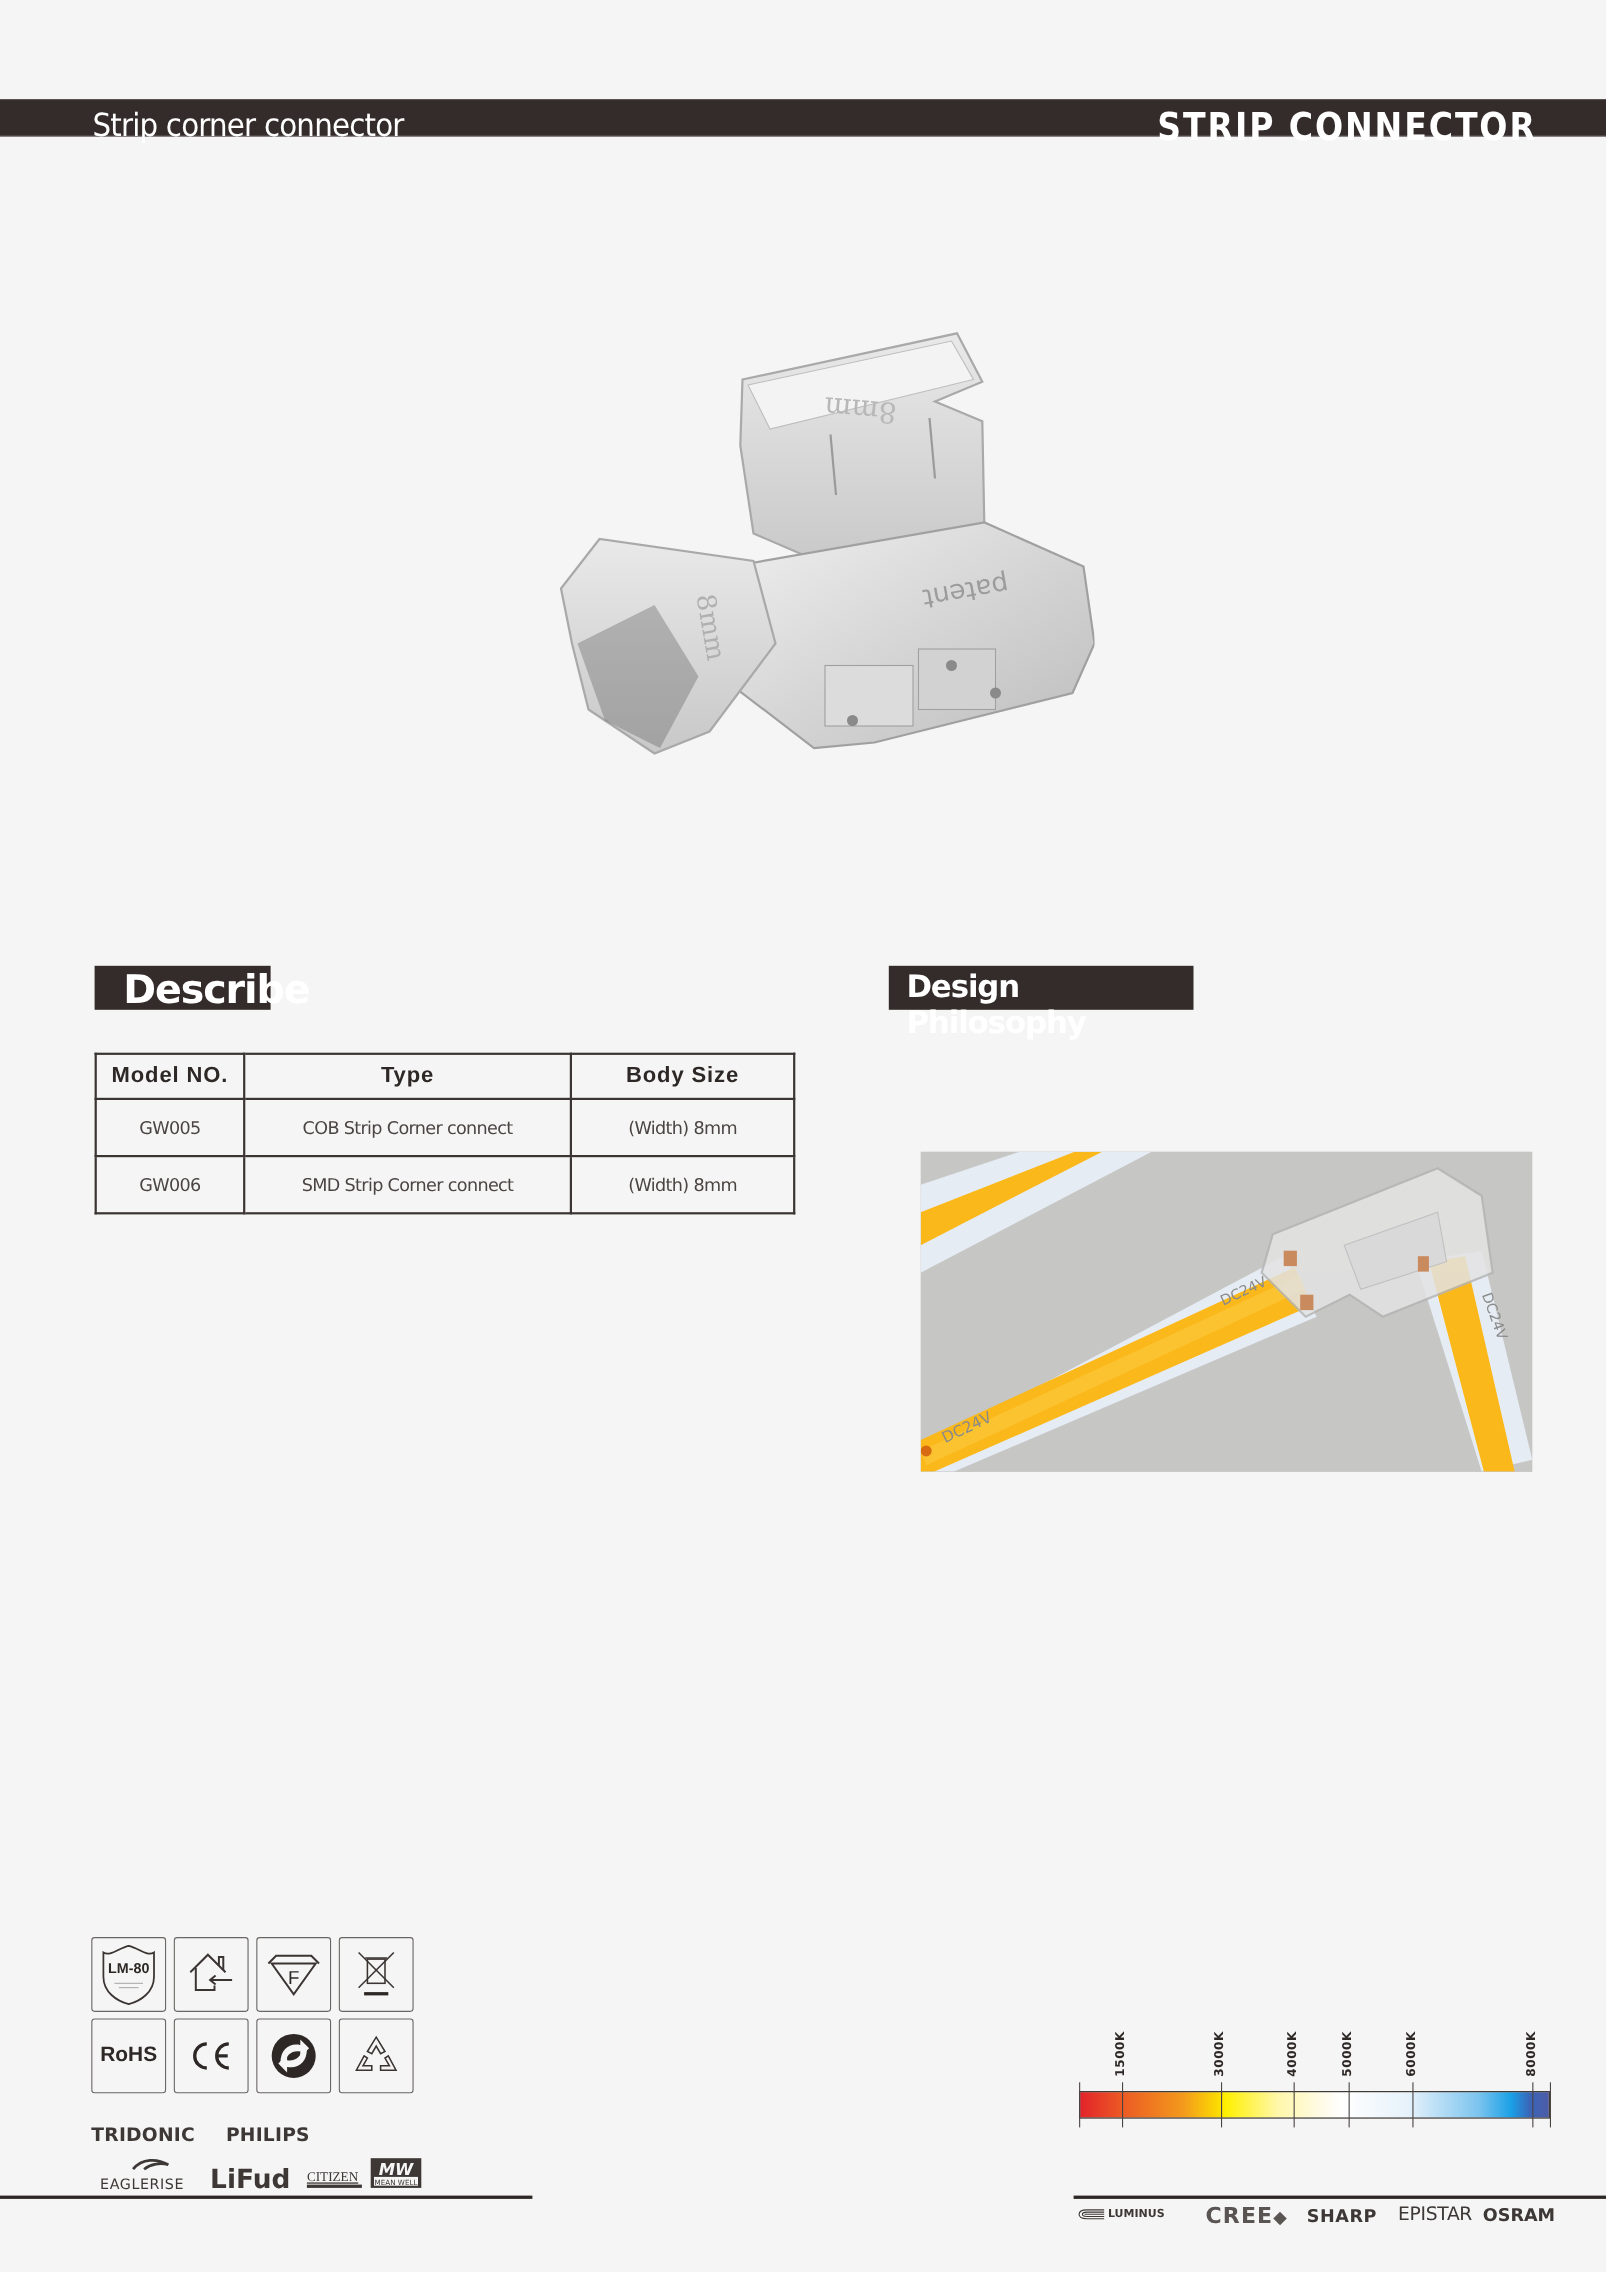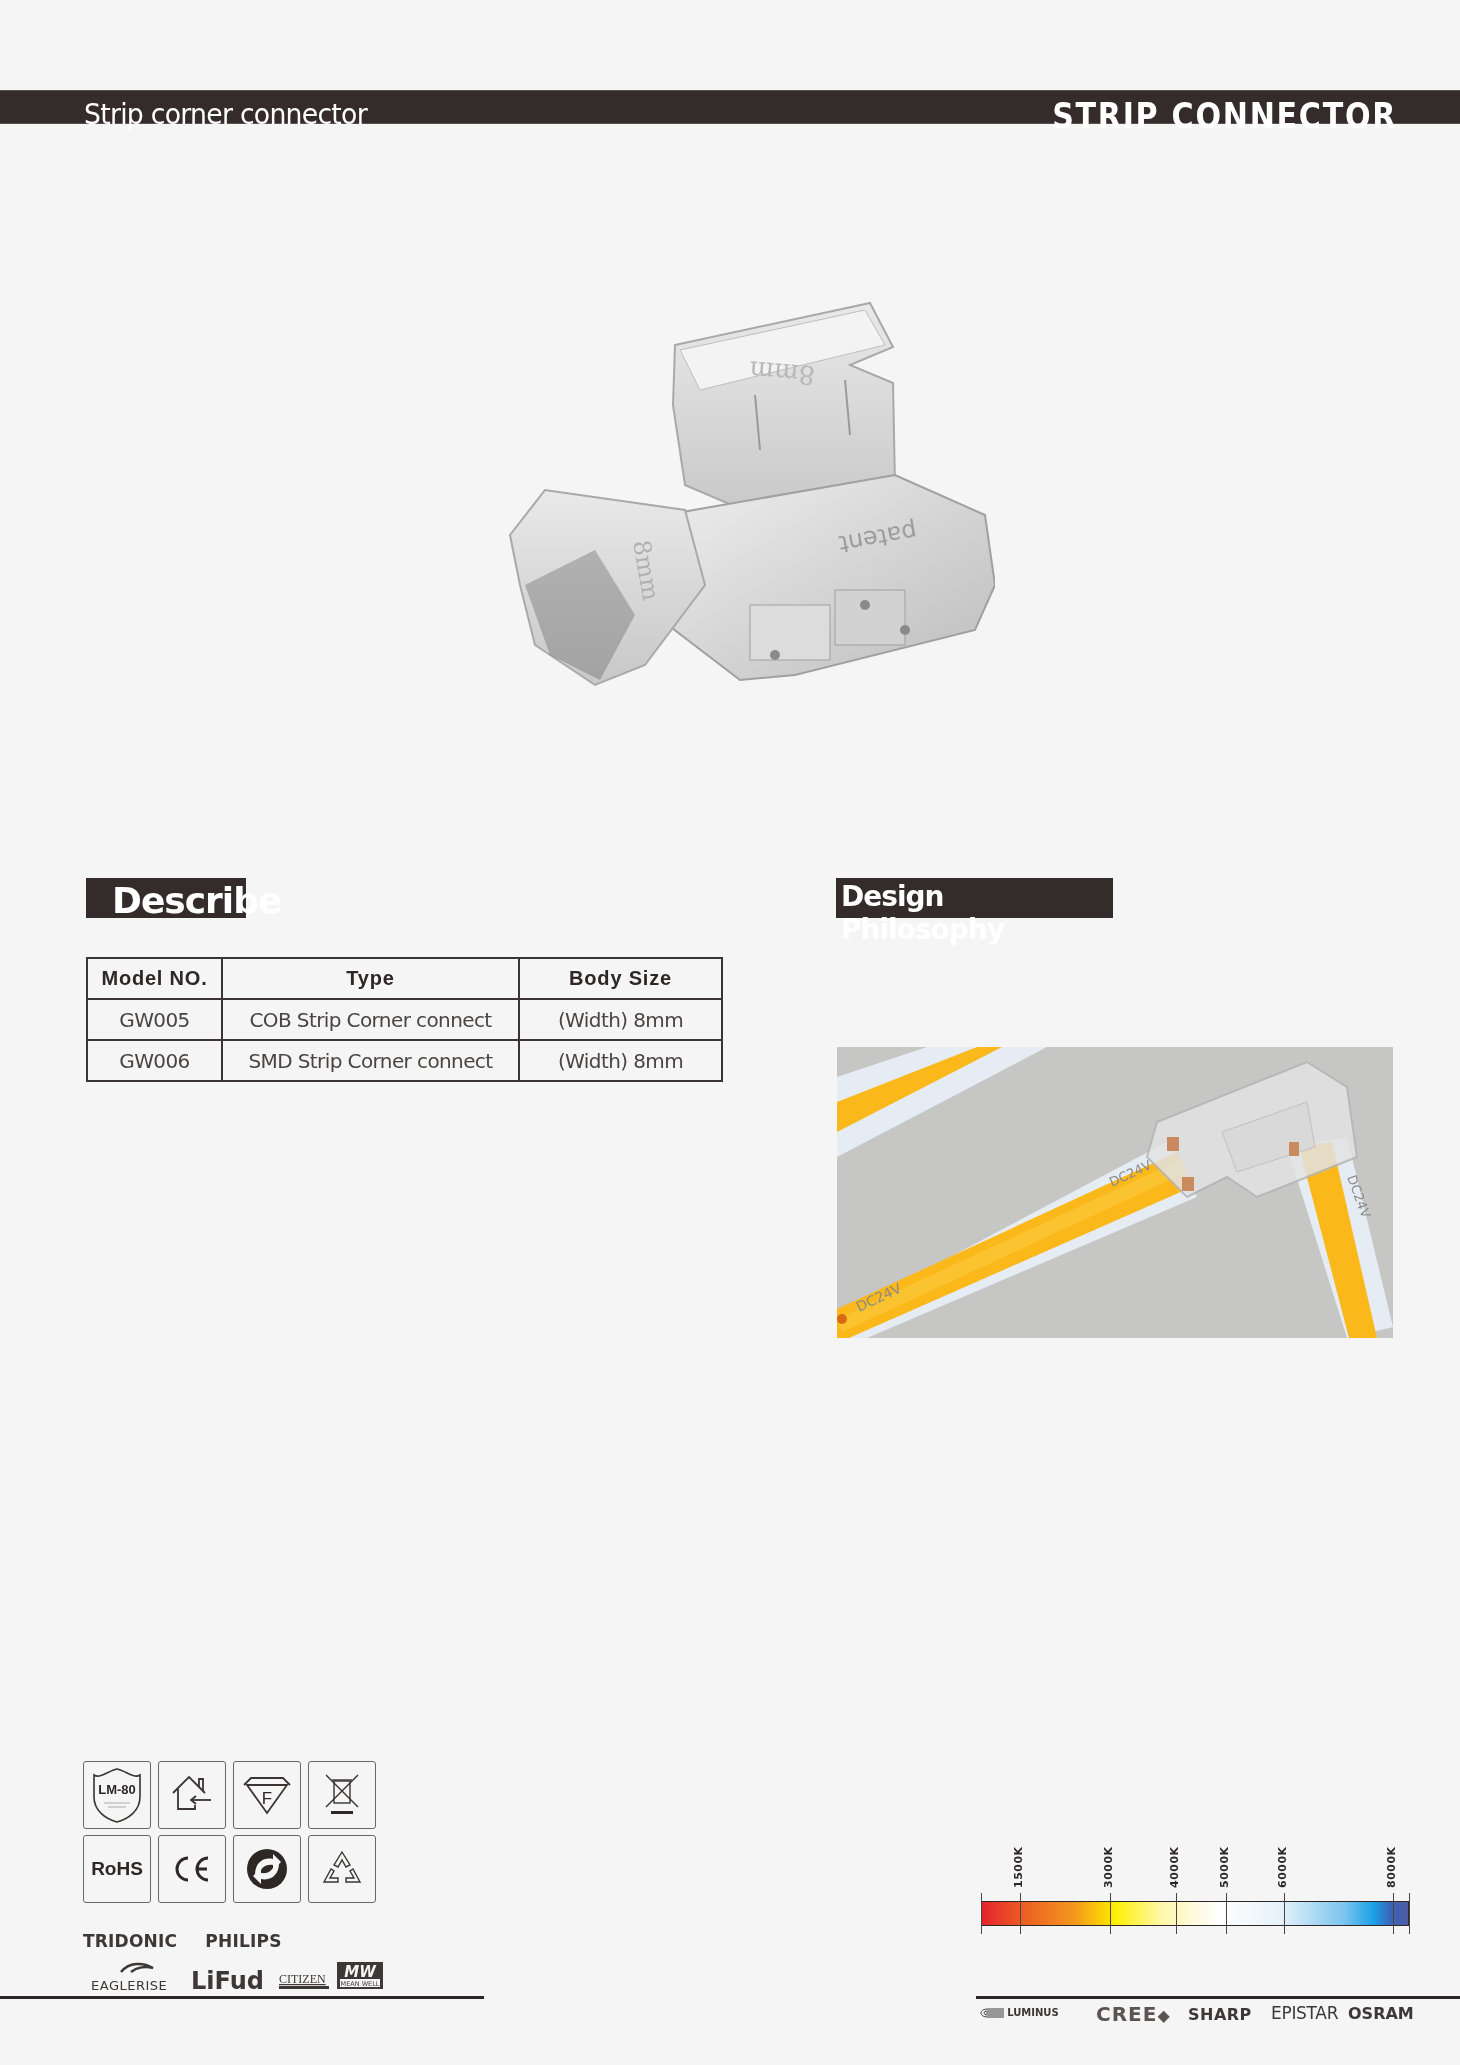--- a/index.html
+++ b/index.html
@@ -22,29 +22,29 @@
   }
 
   .product-image { position: absolute; left: 505px; top: 285px; width: 490px; height: 440px; }
 
   .section-label {
     position: absolute; background: #342c2a; color: #fff;
     font-family: "DejaVu Sans", sans-serif; font-weight: bold;
     letter-spacing: -1px;
   }
   .lbl-describe { left: 86px; top: 878px; width: 160px; height: 40px; font-size: 36px; padding: 2px 0 0 26px; }
-  .lbl-design { left: 836px; top: 878px; width: 277px; height: 40px; font-size: 28px; padding: 2px 0 0 5px; }
+  .lbl-design { left: 808px; top: 878px; width: 277px; height: 40px; font-size: 28px; padding: 2px 0 0 16px; }
 
   table.spec {
     position: absolute; left: 86px; top: 957px; width: 637px;
     border-collapse: collapse; font-family: "Liberation Sans", sans-serif;
   }
   table.spec th, table.spec td { border: 2px solid #3a3432; text-align: center; }
   table.spec th { height: 41px; font-size: 20px; font-weight: bold; letter-spacing: 0.8px; color: #2d2826; }
-  table.spec td { height: 41px; font-size: 20px; color: #4a4442; font-family: "DejaVu Sans", sans-serif; letter-spacing: -0.6px; }
+  table.spec td { height: 52px; font-size: 16px; color: #4a4442; font-family: "DejaVu Sans", sans-serif; letter-spacing: -0.6px; }
   table.spec td.c1, table.spec th.c1 { width: 135px; }
   table.spec td.c2, table.spec th.c2 { width: 297px; }
 
   .bullets { position: absolute; left: 836px; top: 950px; list-style: none; }
   .bullets li {
     font-family: "DejaVu Sans", sans-serif; font-size: 21px; color: #2d2826;
     height: 41px; letter-spacing: -0.6px; white-space: nowrap;
   }
   .bullets li .dot { display: inline-block; width: 7px; height: 7px; border-radius: 50%; background: #2d2826; margin: 0 6px 3px 2px; vertical-align: middle; }
 

